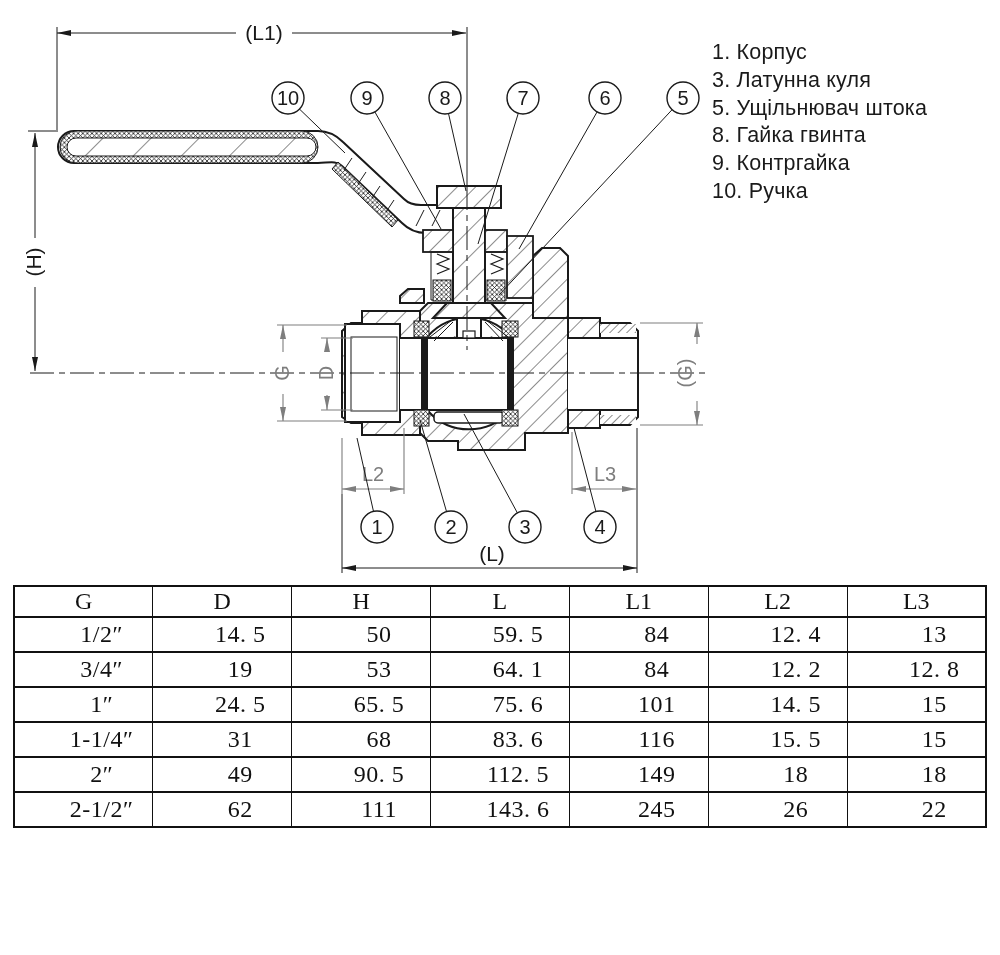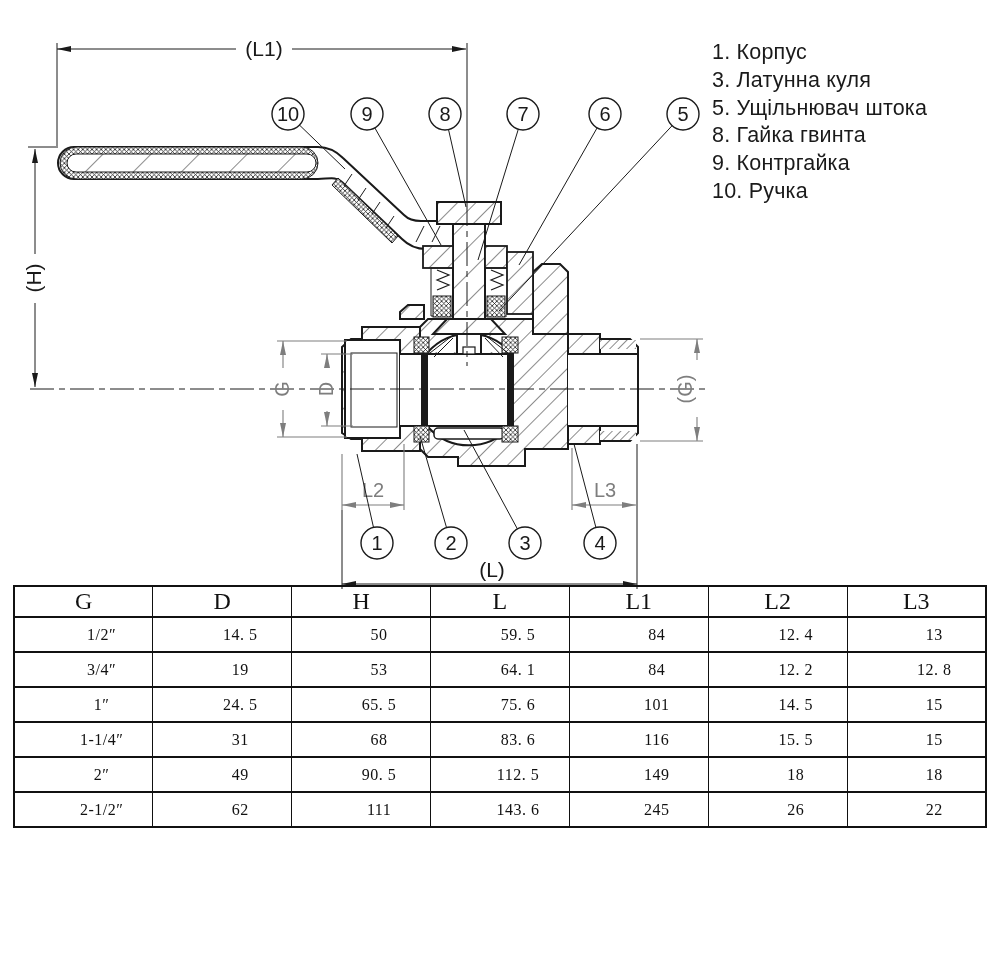--- a/index.html
+++ b/index.html
@@ -1,19 +1,19 @@
 <!DOCTYPE html>
 <html><head>
 <meta charset="utf-8">
 <style>
   html,body{margin:0;padding:0;background:#fff;}
   .page{position:relative;width:1000px;height:955px;background:#fff;overflow:hidden;
         font-family:"Liberation Sans",sans-serif;}
   
-  .drawing-wrap{position:absolute;left:0;top:16px;width:1000px;height:583px;}
+  .drawing-wrap{position:absolute;left:0;top:0;width:1000px;height:583px;}
   .ln{fill:none;stroke:#1a1a1a;stroke-width:2;}
   .tn{fill:none;stroke:#1a1a1a;stroke-width:1;}
   .cl{fill:none;stroke:#1a1a1a;stroke-width:1;stroke-dasharray:24 5 6 5;}
   .dm{fill:none;stroke:#7e7e7e;stroke-width:1.1;}
   .part{fill:#fff;stroke:#1a1a1a;stroke-width:2;}
   .arcw{fill:#fff;stroke:#1a1a1a;stroke-width:2;}
   .h13{fill:url(#hatch);stroke:#1a1a1a;stroke-width:2;}
   .h19{fill:url(#hatchWide);stroke:#1a1a1a;stroke-width:2;}
   .hd6{fill:url(#hatchDense);stroke:none;}
   .hgrip{fill:url(#hatchGrip);stroke:#1a1a1a;stroke-width:1;}
@@ -28,21 +28,21 @@
   
   .legend{position:absolute;left:712px;top:39px;width:285px;
           font:21.5px/27.8px "Liberation Sans",sans-serif;color:#1a1a1a;letter-spacing:.2px;}
   
   table.dimtable{position:absolute;left:13px;top:585px;width:974px;border-collapse:collapse;
           table-layout:fixed;font-family:"Liberation Serif",serif;color:#111;
           border:2.4px solid #111;}
   table.dimtable th,table.dimtable td{border-left:1.5px solid #111;border-top:2.4px solid #111;
           text-align:center;vertical-align:middle;font-weight:normal;padding:0;}
   table.dimtable th{font-size:24px;height:29px;}
-  table.dimtable td{font-size:16px;height:33px;letter-spacing:.5px;padding-left:36px;}
+  table.dimtable td{font-size:24px;height:33px;letter-spacing:.5px;padding-left:36px;}
 </style>
 </head>
 <body>
 
 <div class="page">
 
   <div class="drawing-wrap">
   <svg width="1000" height="583" viewBox="0 0 1000 583">
     <defs>
       <pattern id="hatch" width="13" height="13" patternUnits="userSpaceOnUse" patternTransform="rotate(45)">

